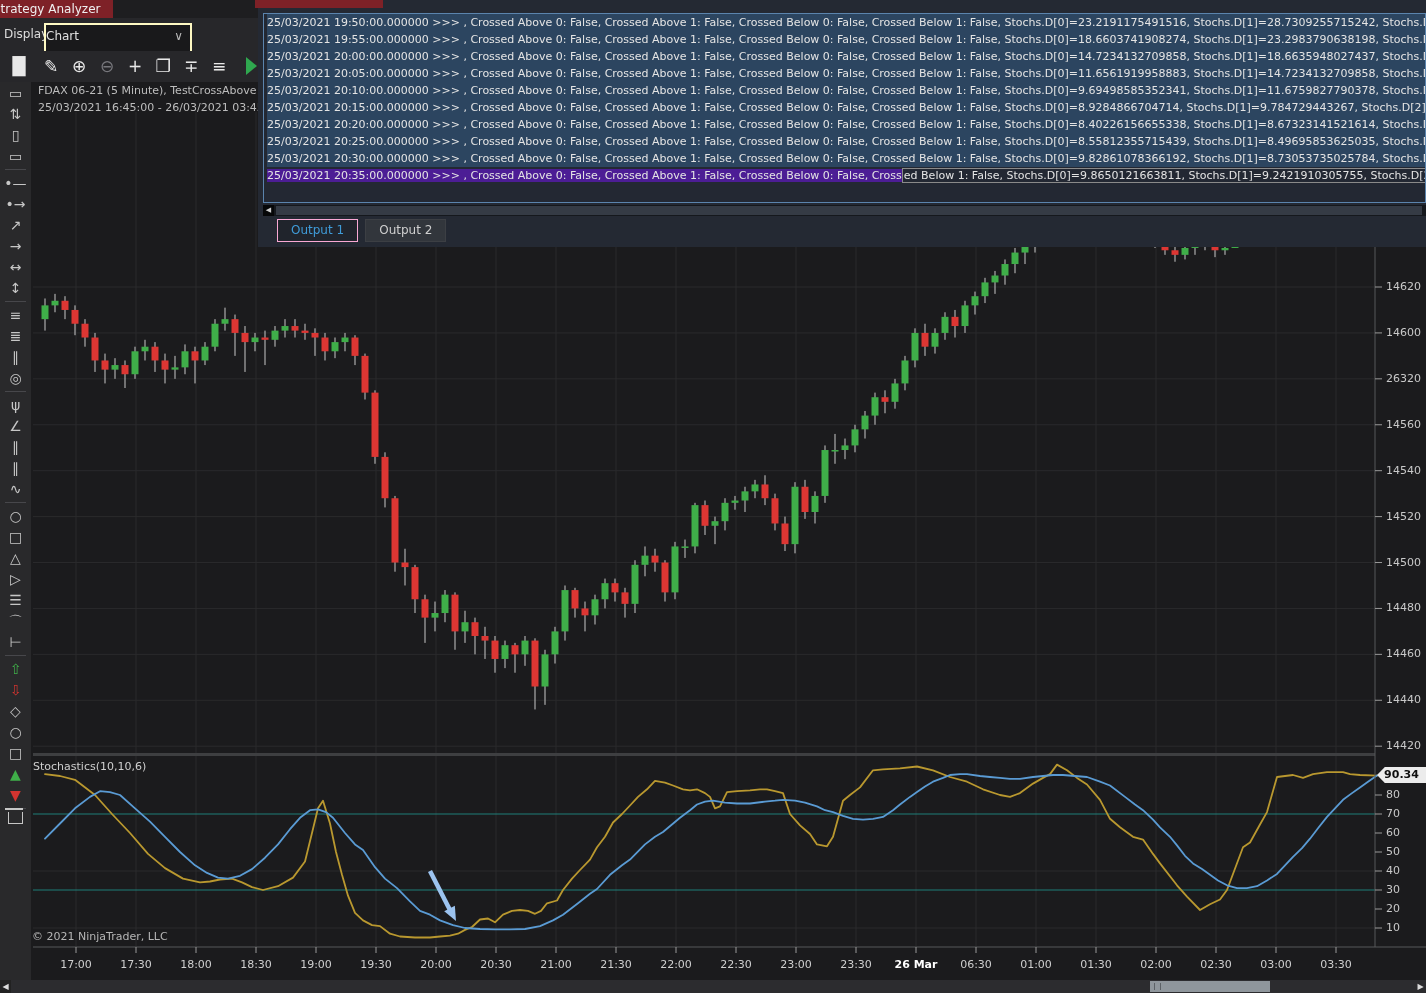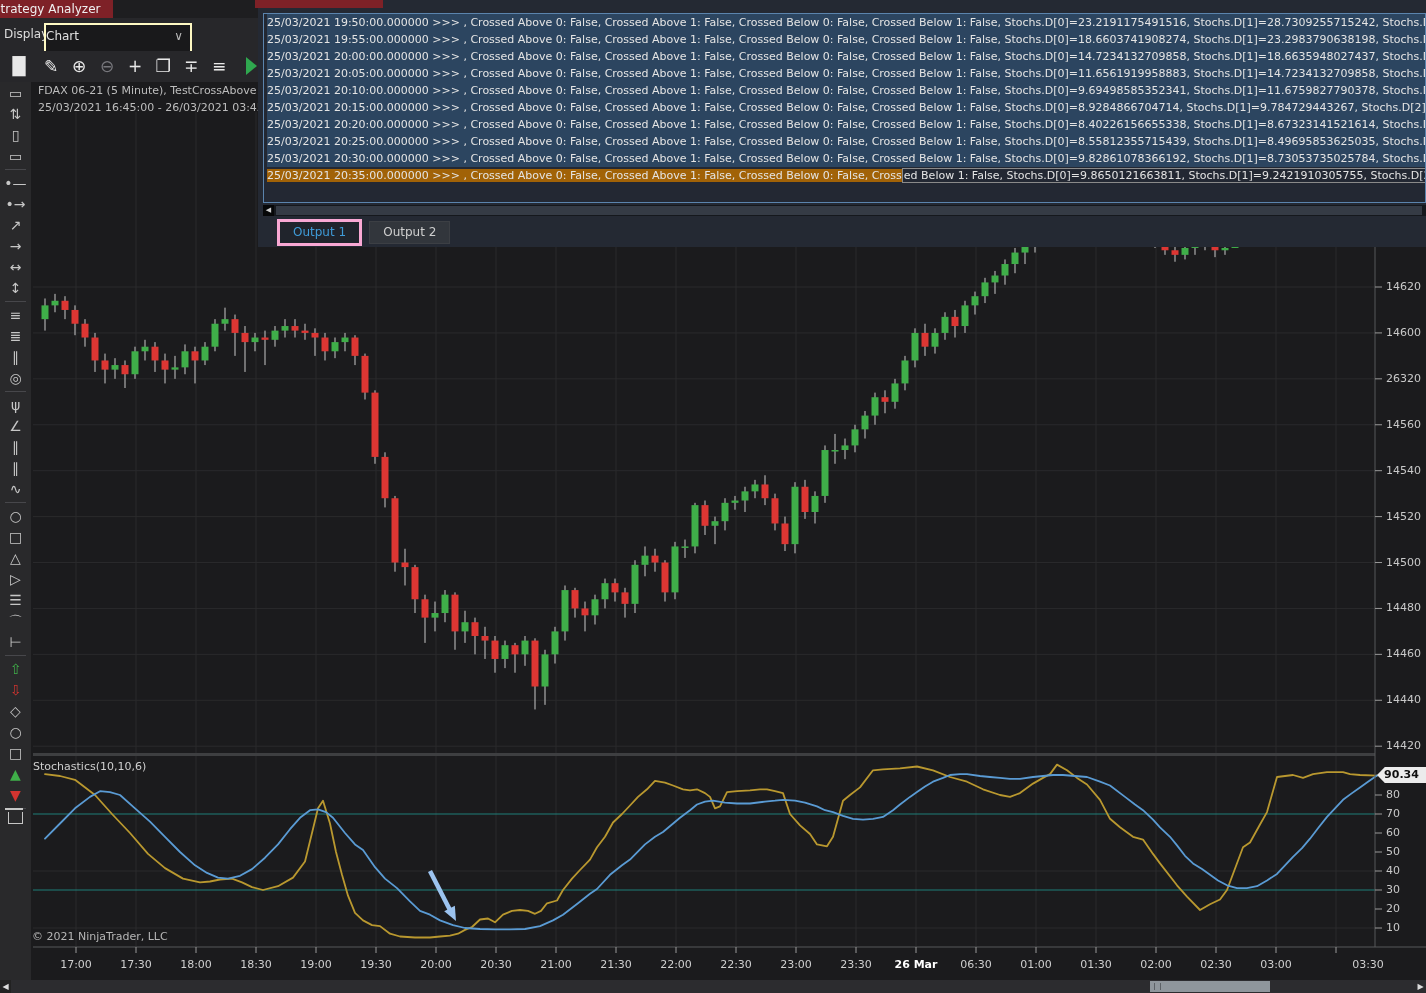--- a/index.html
+++ b/index.html
@@ -53,21 +53,21 @@
             border:1px solid #5b84ad;box-sizing:border-box;overflow:hidden;white-space:nowrap;
             font-size:11px;line-height:17px;color:#e4e4e4;padding-left:3px;}
   .log-line{background:#2c4560;}
   .log-line .nosel{background:#232833;border:1px solid #8a8a8a;padding:0 1px;}
   .out-hscroll{position:absolute;left:5px;top:205px;right:0;height:11px;background:#15181d;}
   .out-hscroll .larr{position:absolute;left:0;top:0;width:11px;height:11px;background:#060708;color:#cfcfcf;
                      font-size:7px;line-height:11px;text-align:center;}
   .out-hscroll .thumb{position:absolute;left:13px;top:1px;right:4px;height:9px;background:#353b45;}
   .out-tabs{position:absolute;left:19px;top:219px;height:23px;}
   .out-tab{display:inline-block;height:21px;line-height:21px;padding:0 13px;font-size:12px;margin-right:2px;}
-  .out-tab.active{color:#3f9bd8;background:#20242c;border:3px solid #f9a8d4;}
+  .out-tab.active{color:#3f9bd8;background:#20242c;border:1px solid #f9a8d4;}
   .out-tab.inactive{color:#cfcfcf;background:#32363c;border:1px solid #3c3f44;}
   svg{position:absolute;left:0;top:0;}
 </style>
 </head>
 <body>
 
 <div id="app">
 
   <svg id="chart-svg" width="1426" height="993" viewBox="0 0 1426 993">
       <line x1="76" y1="112" x2="76" y2="946" stroke="#2a2a2c" stroke-width="1"></line>
@@ -534,21 +534,21 @@
       <div class="time-label" style="left: 714px;">22:30</div>
       <div class="time-label" style="left: 774px;">23:00</div>
       <div class="time-label" style="left: 834px;">23:30</div>
       <div class="time-label em" style="left: 894px;">26 Mar</div>
       <div class="time-label" style="left: 954px;">06:30</div>
       <div class="time-label" style="left: 1014px;">01:00</div>
       <div class="time-label" style="left: 1074px;">01:30</div>
       <div class="time-label" style="left: 1134px;">02:00</div>
       <div class="time-label" style="left: 1194px;">02:30</div>
       <div class="time-label" style="left: 1254px;">03:00</div>
-      <div class="time-label" style="left: 1314px; margin-left: 32px;">03:30</div>
+      <div class="time-label" style="left: 1314px;">03:30</div>
     </div>
   <div class="last-marker">90.34</div>
 
   <div class="hscroll">
     <div class="arrow" style="left:0">◀</div>
     <div class="thumb">
         <div class="grip"></div>
       </div>
     <div class="arrow" style="right:0;background:transparent">▶</div>
   </div>
@@ -558,21 +558,21 @@
     <div class="out-text" id="out-text">
         <div class="log-line">25/03/2021 19:50:00.000000 &gt;&gt;&gt; , Crossed Above 0: False, Crossed Above 1: False, Crossed Below 0: False, Crossed Below 1: False, Stochs.D[0]=23.2191175491516, Stochs.D[1]=28.7309255715242, Stochs.D[2]=</div>
         <div class="log-line">25/03/2021 19:55:00.000000 &gt;&gt;&gt; , Crossed Above 0: False, Crossed Above 1: False, Crossed Below 0: False, Crossed Below 1: False, Stochs.D[0]=18.6603741908274, Stochs.D[1]=23.2983790638198, Stochs.D[2]=</div>
         <div class="log-line">25/03/2021 20:00:00.000000 &gt;&gt;&gt; , Crossed Above 0: False, Crossed Above 1: False, Crossed Below 0: False, Crossed Below 1: False, Stochs.D[0]=14.7234132709858, Stochs.D[1]=18.6635948027437, Stochs.D[2]=</div>
         <div class="log-line">25/03/2021 20:05:00.000000 &gt;&gt;&gt; , Crossed Above 0: False, Crossed Above 1: False, Crossed Below 0: False, Crossed Below 1: False, Stochs.D[0]=11.6561919958883, Stochs.D[1]=14.7234132709858, Stochs.D[2]=</div>
         <div class="log-line">25/03/2021 20:10:00.000000 &gt;&gt;&gt; , Crossed Above 0: False, Crossed Above 1: False, Crossed Below 0: False, Crossed Below 1: False, Stochs.D[0]=9.69498585352341, Stochs.D[1]=11.6759827790378, Stochs.D[2]=</div>
         <div class="log-line">25/03/2021 20:15:00.000000 &gt;&gt;&gt; , Crossed Above 0: False, Crossed Above 1: False, Crossed Below 0: False, Crossed Below 1: False, Stochs.D[0]=8.9284866704714, Stochs.D[1]=9.784729443267, Stochs.D[2]=</div>
         <div class="log-line">25/03/2021 20:20:00.000000 &gt;&gt;&gt; , Crossed Above 0: False, Crossed Above 1: False, Crossed Below 0: False, Crossed Below 1: False, Stochs.D[0]=8.40226156655338, Stochs.D[1]=8.67323141521614, Stochs.D[2]=</div>
         <div class="log-line">25/03/2021 20:25:00.000000 &gt;&gt;&gt; , Crossed Above 0: False, Crossed Above 1: False, Crossed Below 0: False, Crossed Below 1: False, Stochs.D[0]=8.55812355715439, Stochs.D[1]=8.49695853625035, Stochs.D[2]=</div>
         <div class="log-line">25/03/2021 20:30:00.000000 &gt;&gt;&gt; , Crossed Above 0: False, Crossed Above 1: False, Crossed Below 0: False, Crossed Below 1: False, Stochs.D[0]=9.82861078366192, Stochs.D[1]=8.73053735025784, Stochs.D[2]=</div>
-        <div class="log-line" style="background: transparent;"><span style="background: #a16207;">25/03/2021 20:35:00.000000 &gt;&gt;&gt; , Crossed Above 0: False, Crossed Above 1: False, Crossed Below 0: False, Cross</span><span class="nosel">ed Below 1: False, Stochs.D[0]=9.8650121663811, Stochs.D[1]=9.2421910305755, Stochs.D[2]=</span></div>
+        <div class="log-line" style="background: transparent;"><span style="background: #4c1d95;">25/03/2021 20:35:00.000000 &gt;&gt;&gt; , Crossed Above 0: False, Crossed Above 1: False, Crossed Below 0: False, Cross</span><span class="nosel">ed Below 1: False, Stochs.D[0]=9.8650121663811, Stochs.D[1]=9.2421910305755, Stochs.D[2]=</span></div>
       </div>
     <div class="out-hscroll">
       <div class="larr">◀</div>
       <div class="thumb"></div>
     </div>
     <div class="out-tabs">
       <div class="out-tab active">Output 1</div>
       <div class="out-tab inactive">Output 2</div>
     </div>
   </div>

